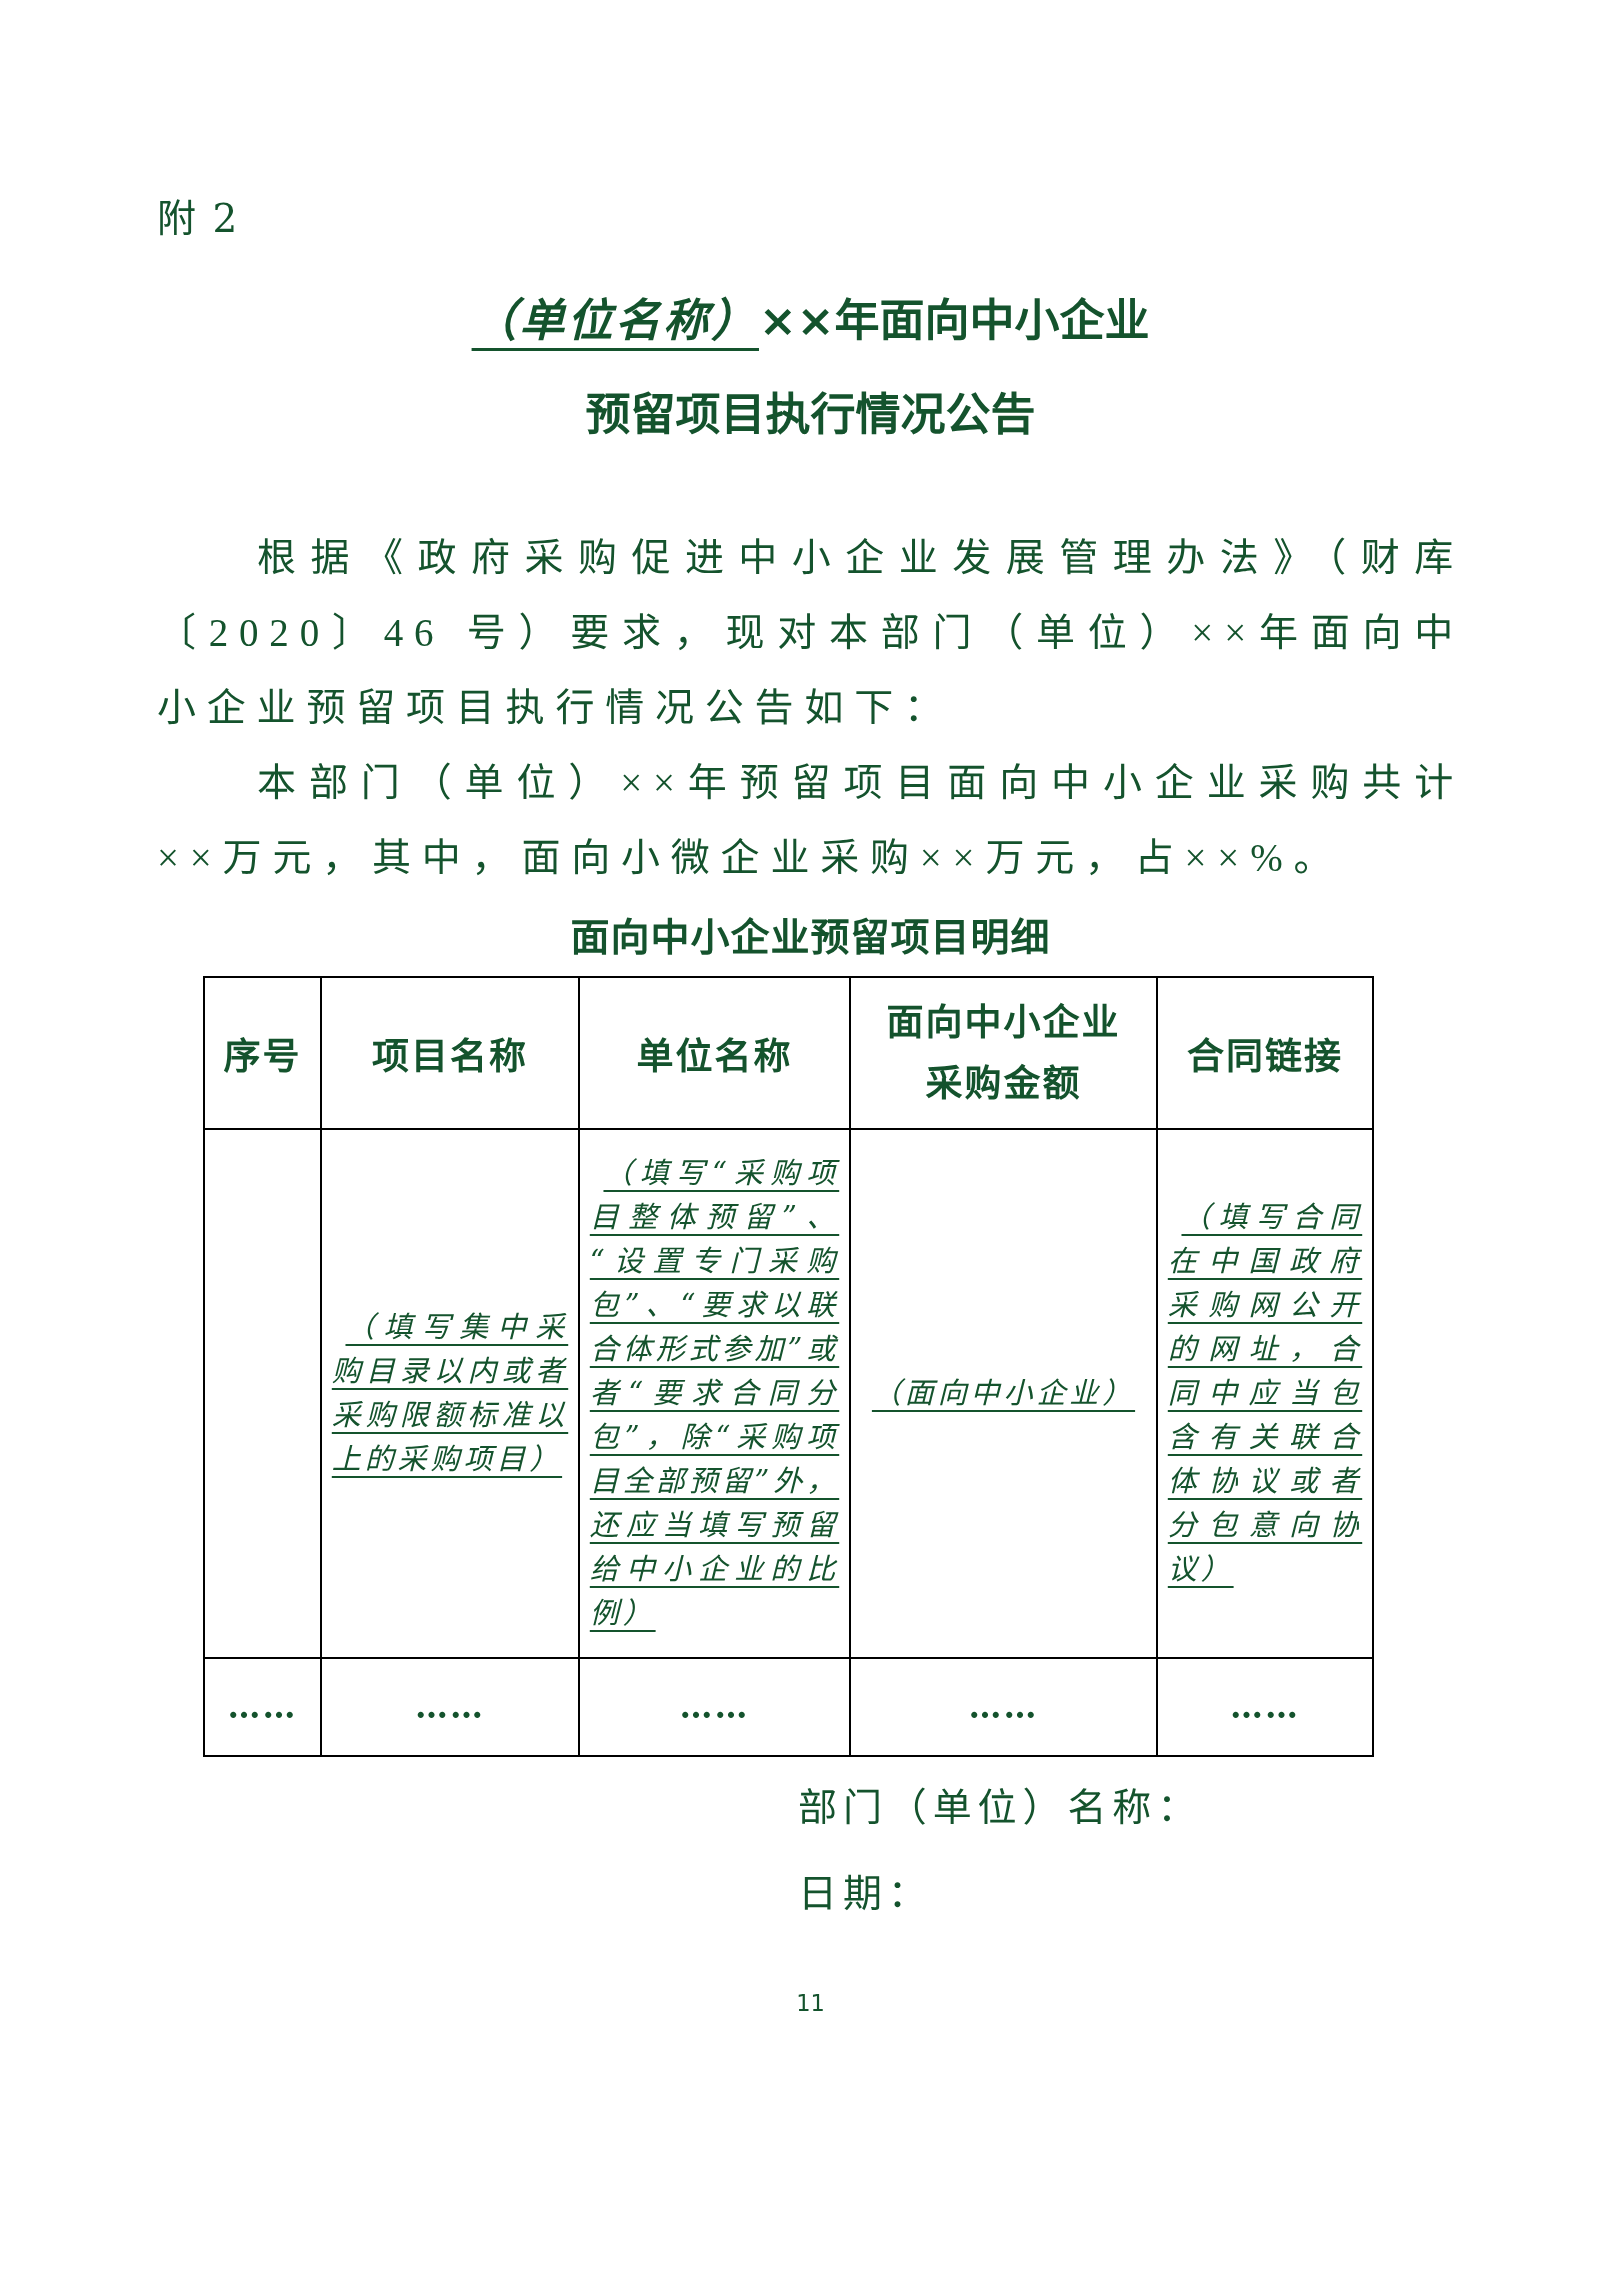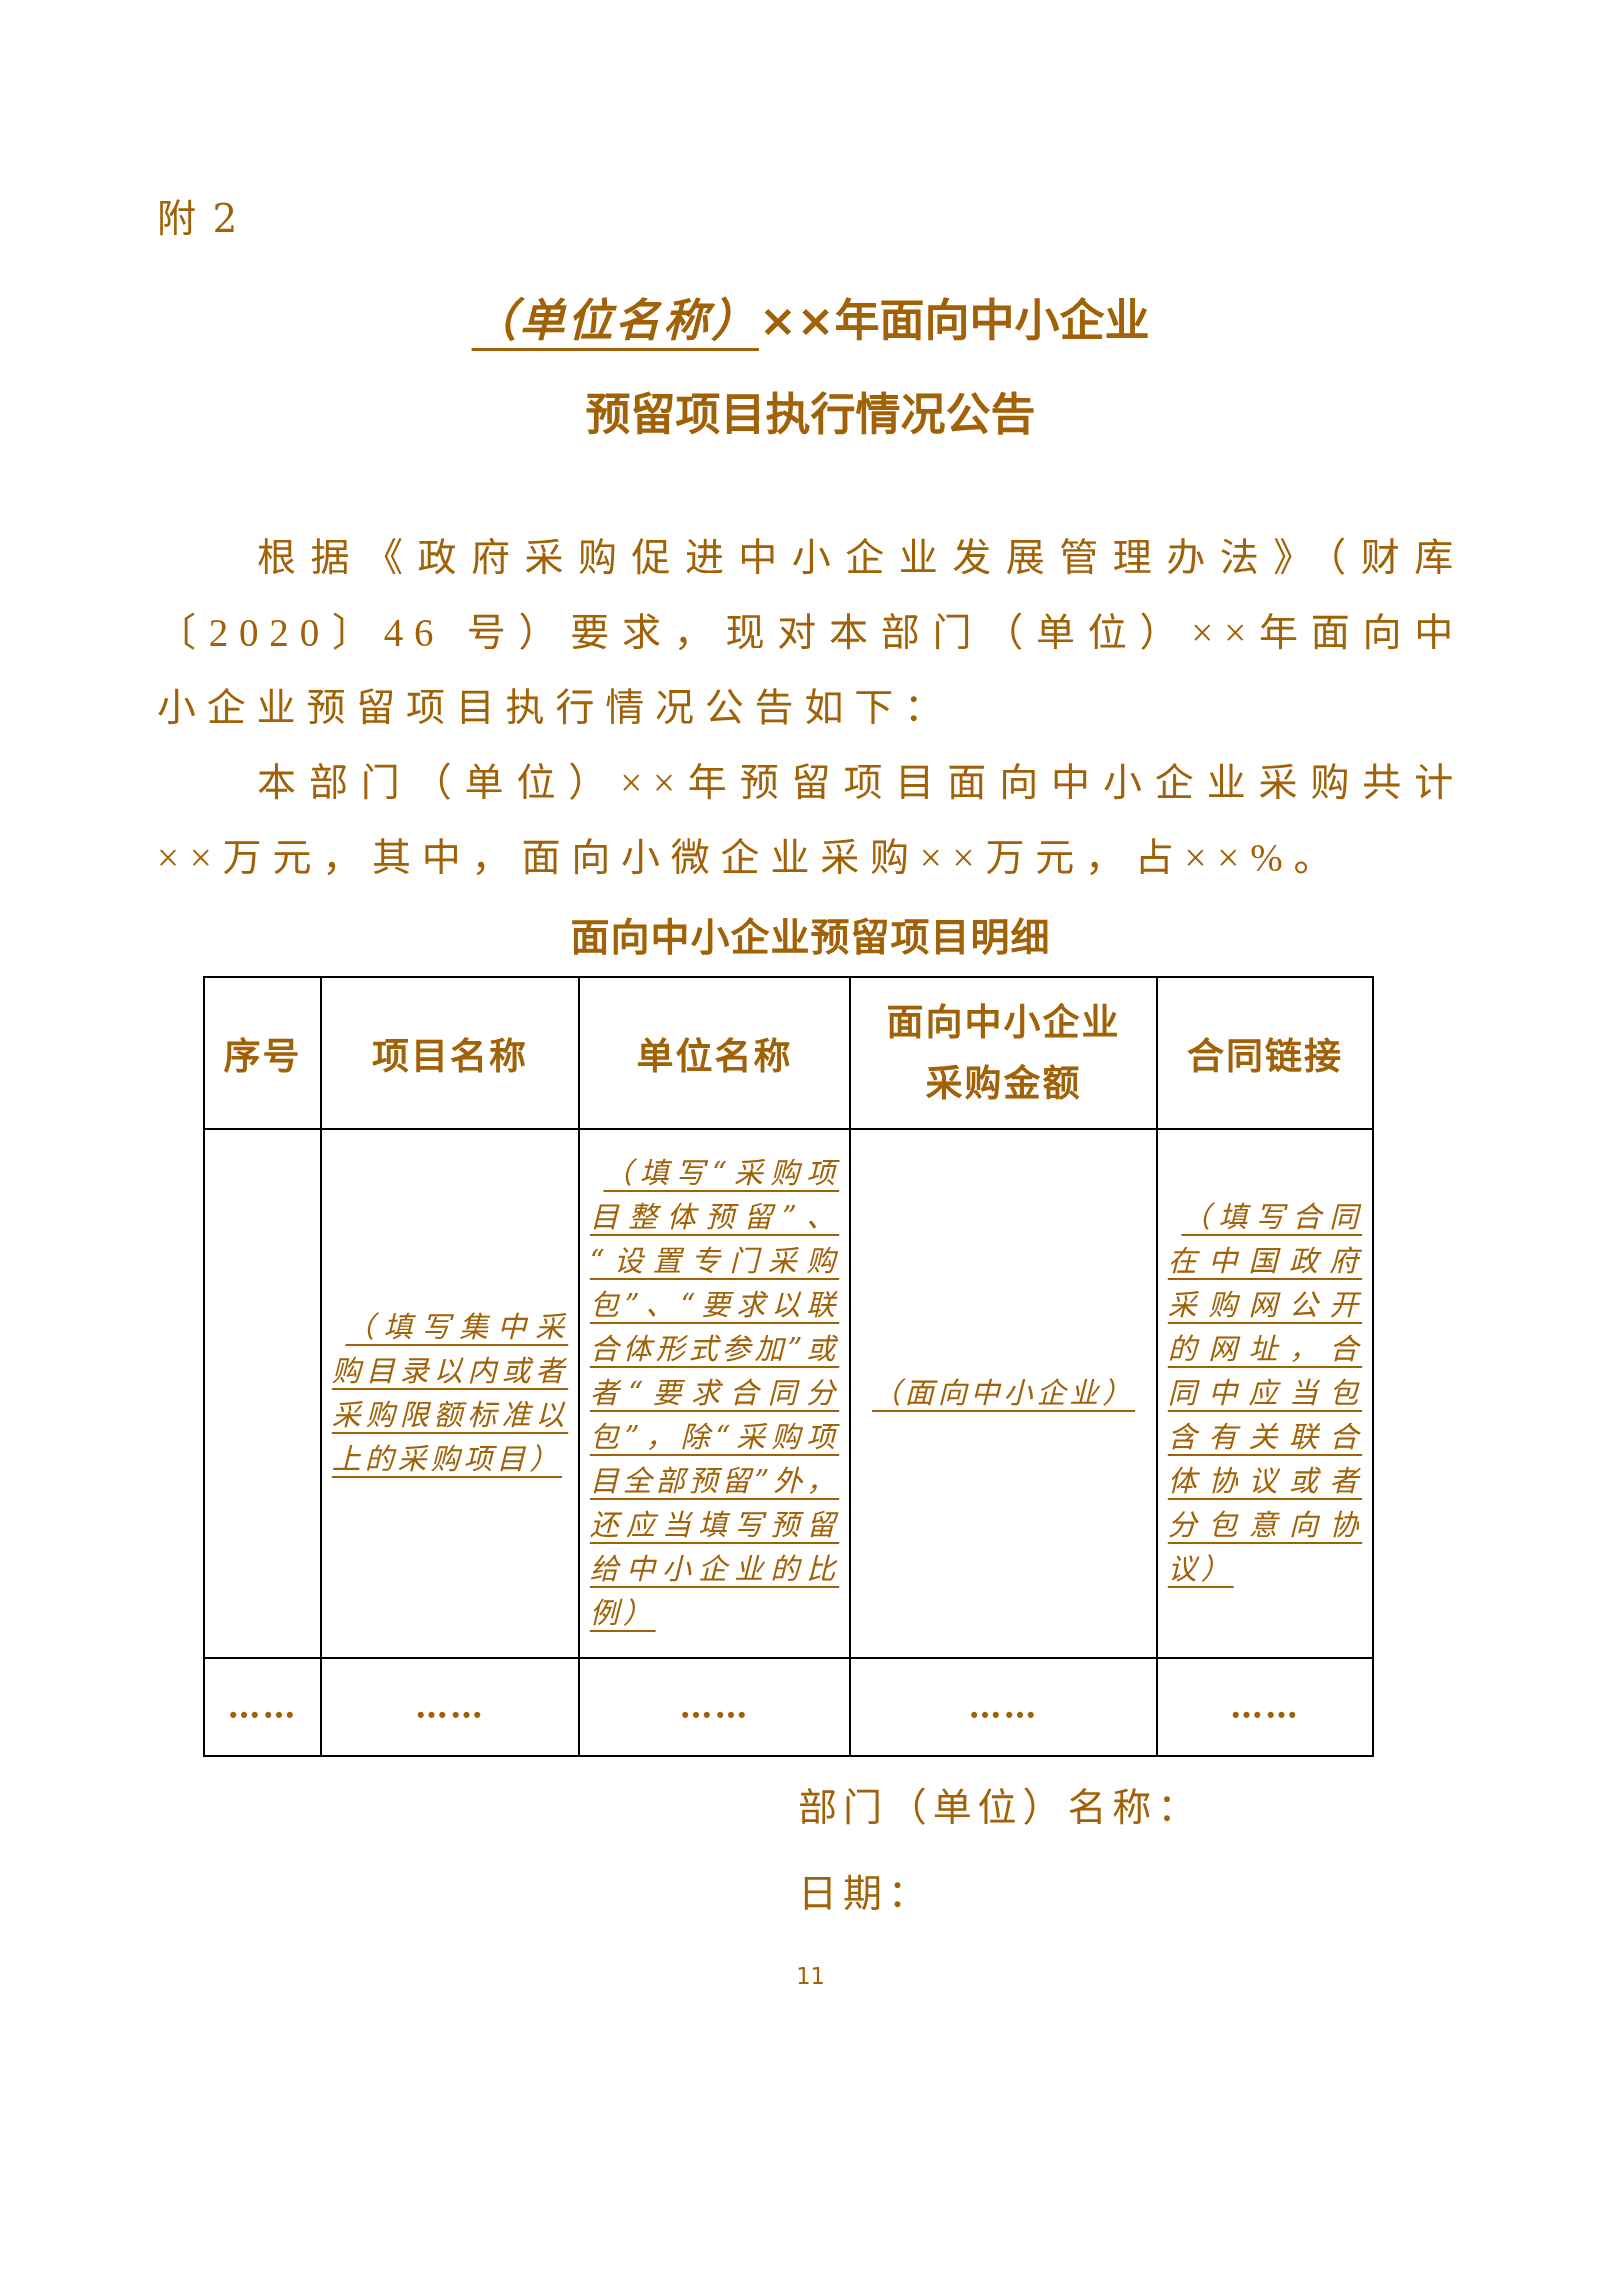--- a/index.html
+++ b/index.html
@@ -5,21 +5,21 @@
   html, body {
     margin: 0;
     padding: 0;
     background: #ffffff;
   }
   .page {
     position: relative;
     width: 1621px;
     height: 2293px;
     background: #ffffff;
-    color: #a16207;
+    color: #14532d;
     font-family: "DejaVu Serif", "Liberation Serif", serif;
     box-sizing: border-box;
     padding: 192px 157px 0 157px;
     overflow: hidden;
   }
   
   .attachment {
     font-size: 39px;
     line-height: 53px;
     letter-spacing: 2px;
@@ -118,21 +118,21 @@
   .signature {
     margin-top: 7.8px;
     margin-left: 641px;
     font-size: 39px;
     line-height: 86px;
     letter-spacing: 5.9px;
   }
   .signature .sig-line { display: block; }
   
   .page-number {
-    margin-top: 25px;
+    margin-top: 52px;
     text-align: center;
     font-size: 22.5px;
     line-height: 29px;
     font-family: "DejaVu Sans", "Liberation Sans", sans-serif;
   }
 </style>
 </head>
 <body>
 
 <div class="page">

